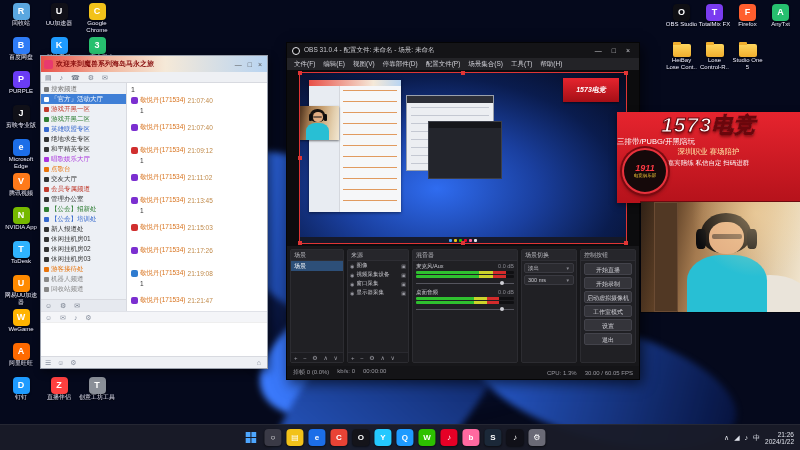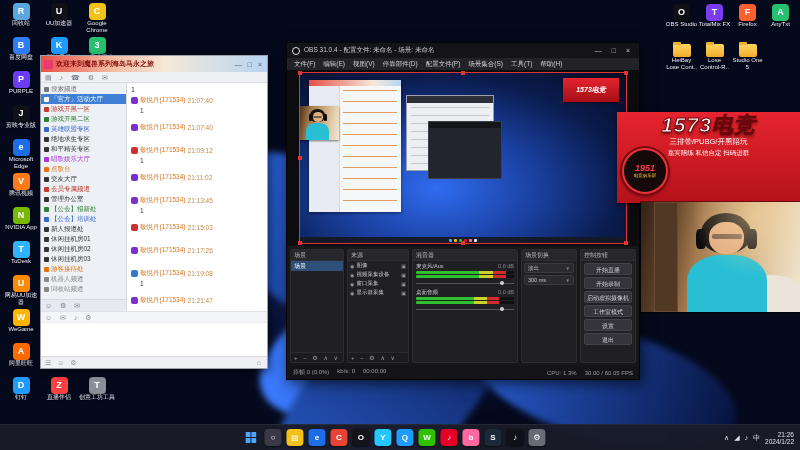--- a/index.html
+++ b/index.html
@@ -112,21 +112,21 @@
 .tr-select{height:10px;margin:2px;background:#2a2a2f;border:1px solid #3a3a41;border-radius:2px;display:flex;align-items:center;justify-content:space-between;padding:0 3px;font-size:5.5px;color:#c8c8ce;white-space:nowrap;overflow:hidden;}
 .tr-caret{font-size:4.5px;color:#8a8a92;}
 .ctl-btn{height:12px;line-height:12px;margin:2px 3px;background:#34343a;border:1px solid #43434b;border-radius:2px;text-align:center;font-size:6px;color:#d2d2d8;white-space:nowrap;overflow:hidden;}
 .obs-status{height:13px;background:#141417;display:flex;align-items:center;justify-content:space-between;padding:0 6px;flex:none;}
 .obs-status .grp{display:flex;gap:8px;}
 .obs-status span{font-size:6px;color:#9a9aa2;white-space:nowrap;}
 
 
 .banner{position:absolute;left:617px;top:112px;width:183px;height:91px;background:linear-gradient(180deg,#e6242e,#b5121b);box-shadow:0 2px 6px rgba(0,0,0,.5);z-index:8;}
 .banner-title{margin-top:1px;text-align:center;font-size:21px;font-weight:bold;font-style:italic;color:#fff;letter-spacing:1px;-webkit-text-stroke:1px #6a060c;text-shadow:0 2px 3px rgba(60,0,0,.7);line-height:24px;}
-.banner-line1{font-size:7.5px;color:#fff;text-align:center;white-space:nowrap;}
+.banner-line1{font-size:7.5px;color:#fff;white-space:nowrap;}
 .banner-line2{font-size:7.5px;color:#ffe9a8;text-align:center;white-space:nowrap;}
 .banner-strip{margin-top:2px;background:#111;color:#ffd23a;font-size:9.5px;font-weight:bold;text-align:center;height:14px;line-height:14px;letter-spacing:2px;white-space:nowrap;overflow:hidden;}
 .banner-line3{font-size:6.5px;color:#fff;text-align:center;margin-top:2px;white-space:nowrap;}
 .badge{position:absolute;left:5px;top:36px;width:46px;height:46px;border-radius:50%;background:#15090a;border:2px solid #e8323c;box-shadow:0 0 0 2px #7a0a10,0 2px 4px rgba(0,0,0,.6);display:flex;flex-direction:column;align-items:center;justify-content:center;z-index:2;}
 .badge-top{color:#ff3a44;font-size:9px;font-weight:bold;font-style:italic;line-height:10px;}
 .badge-bottom{color:#ffd23a;font-size:4.5px;line-height:6px;}
 
 
 .webcam{position:absolute;left:641px;top:202px;width:159px;height:110px;z-index:8;overflow:hidden;box-shadow:0 0 0 1px rgba(0,0,0,.4);}
 .cam{position:relative;}
@@ -783,23 +783,24 @@
 
       <span>CPU: 1.3%</span>
           <span>30.00 / 60.05 FPS</span>
         </div>
     </div>
   </div>
 
   <div class="banner">
     <div class="banner-title">1573电竞</div>
     <div class="banner-line1">三排带/PUBG/开黑陪玩</div>
+    <div class="banner-line2">深圳职业 赛场陪护</div>
     <div class="banner-line3">嘉宾陪练 私信自定 扫码进群</div>
     <div class="badge">
-      <div class="badge-top">1951</div>
+      <div class="badge-top">1911</div>
       <div class="badge-bottom">电竞俱乐部</div>
     </div>
   </div>
 
   <div class="webcam cam">
     <div class="cam-wall"></div>
     <div class="cam-door"></div>
     <div class="cam-bed"></div>
     <div class="cam-person">
       <div class="p-hair"></div>

